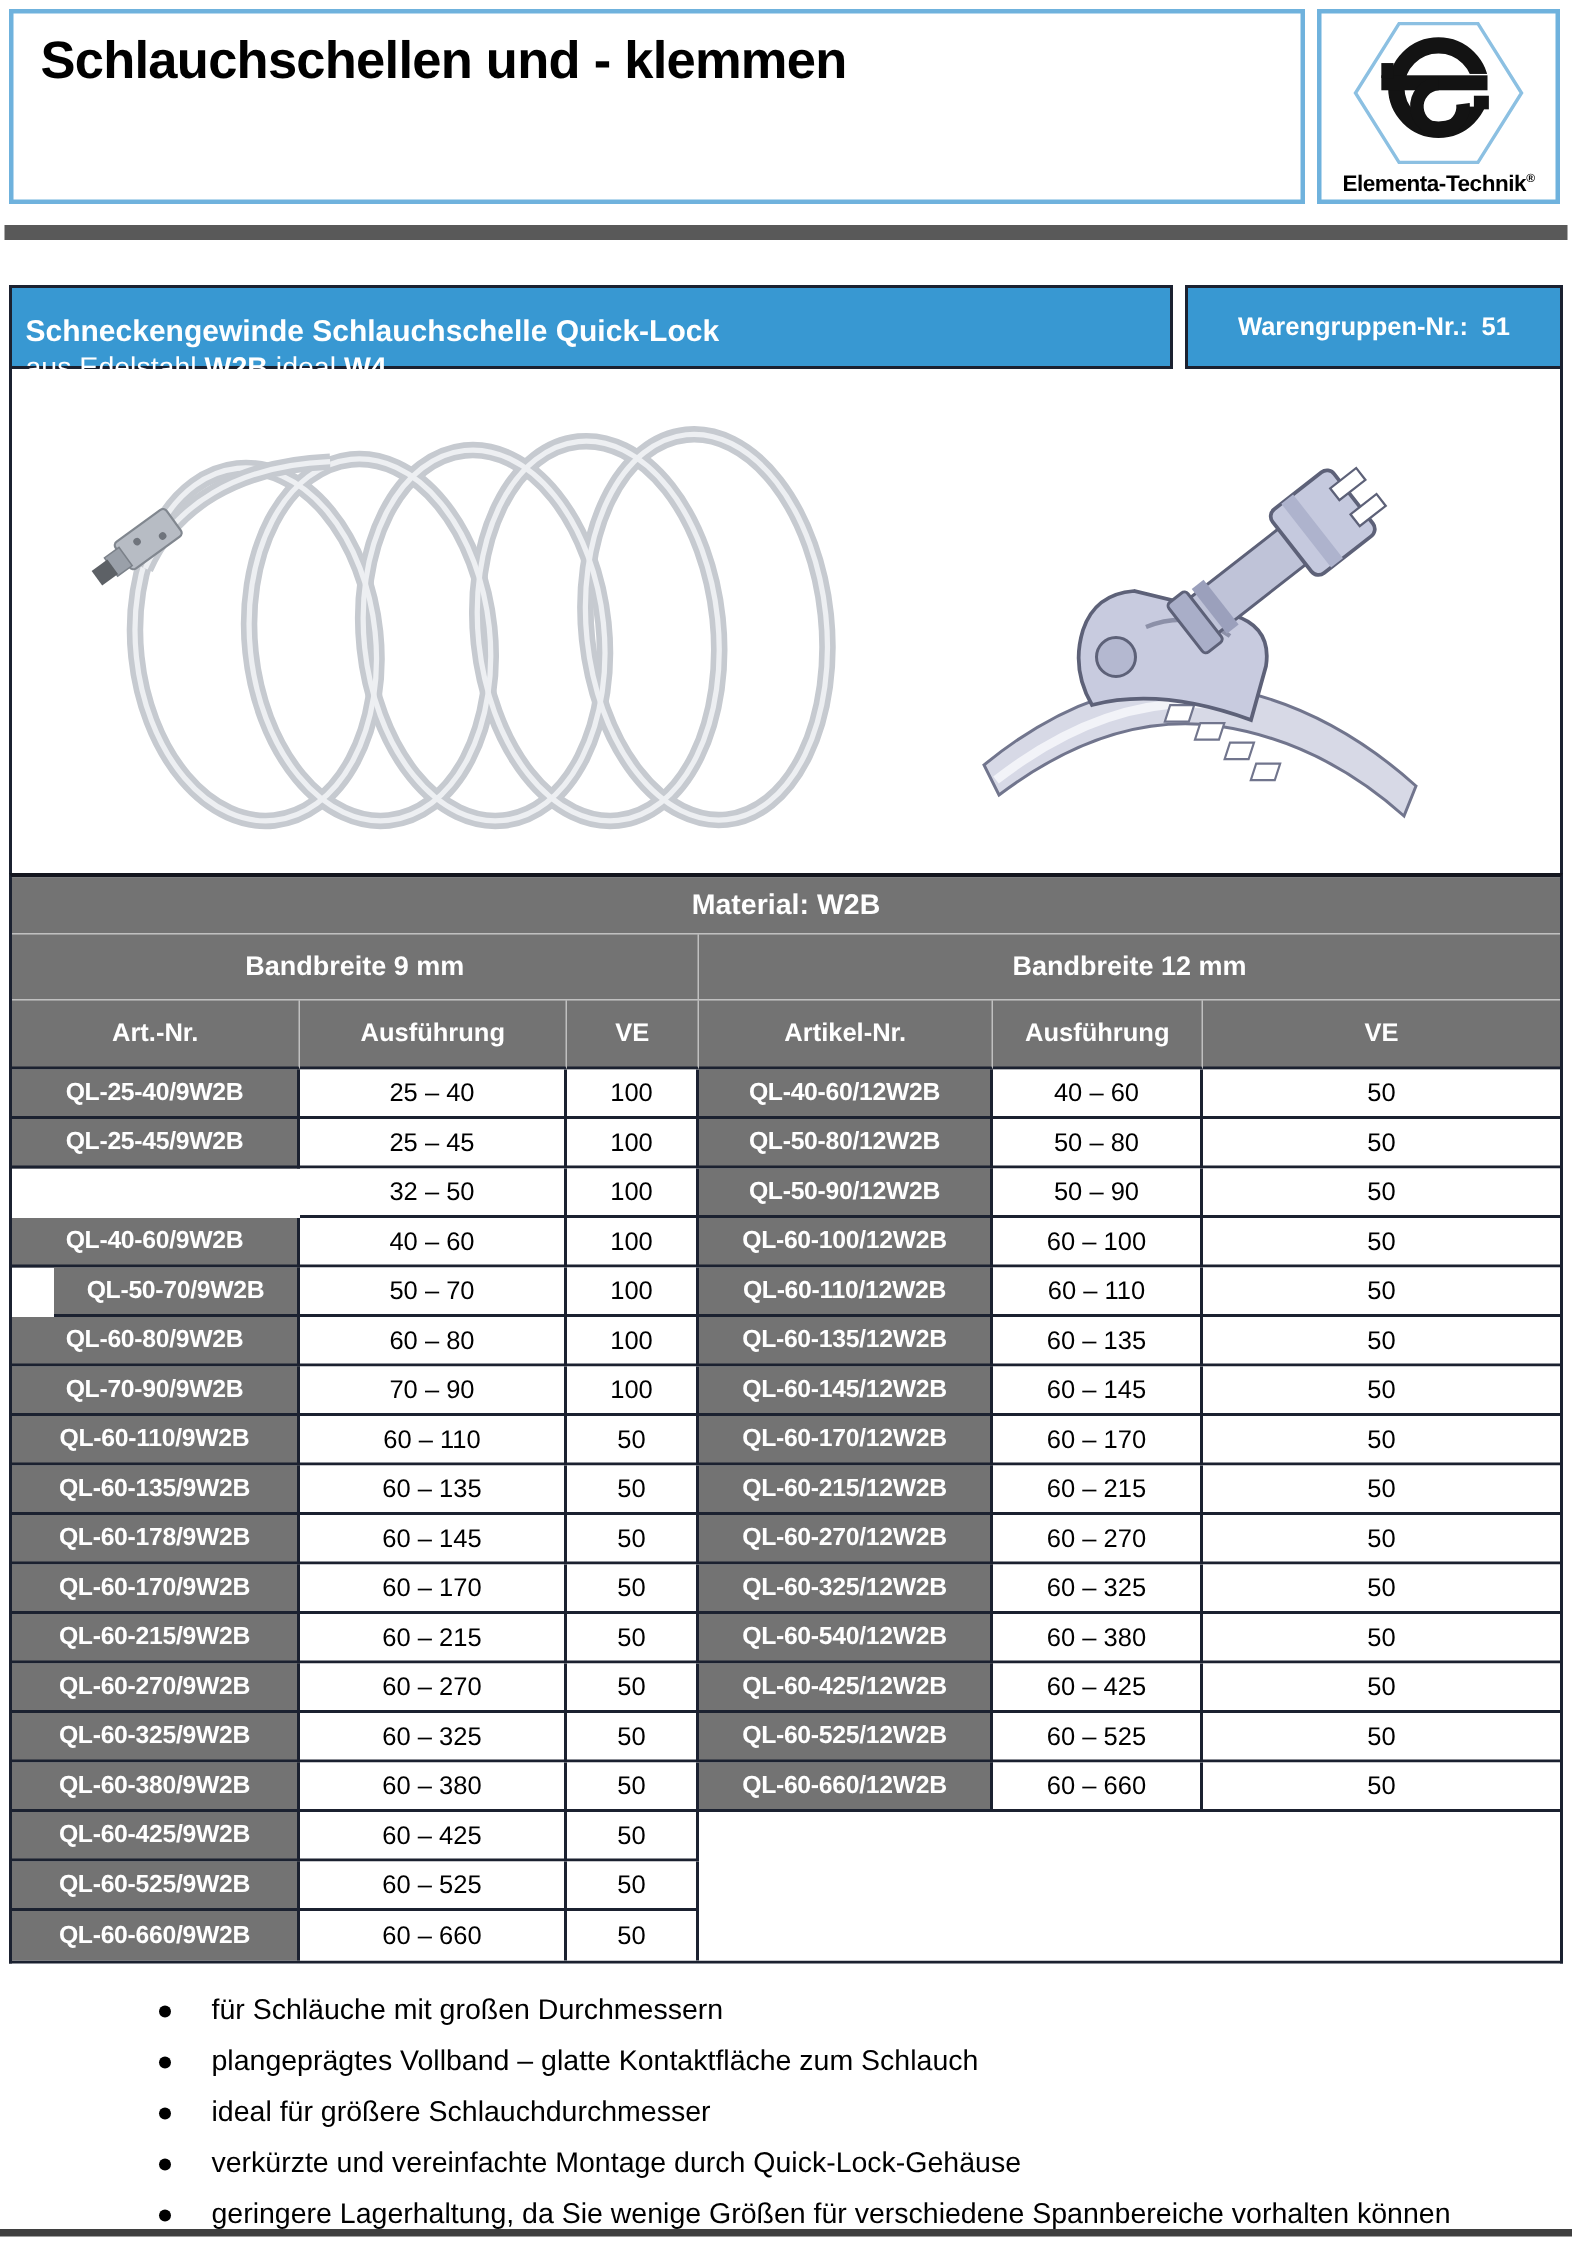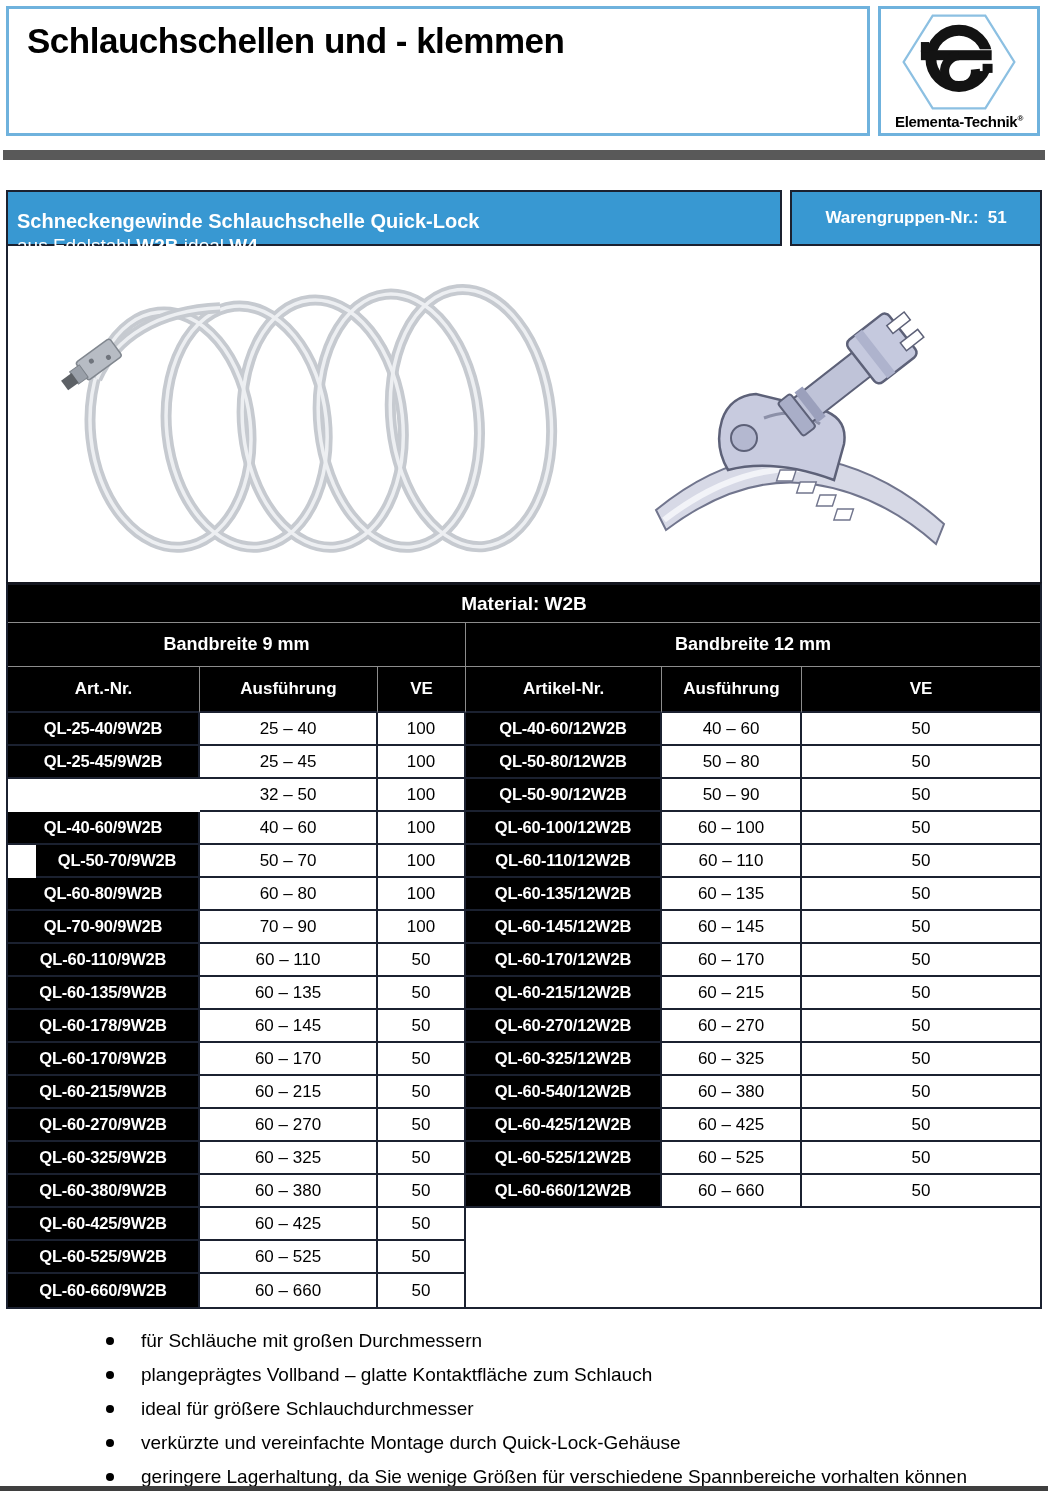--- a/index.html
+++ b/index.html
@@ -33,21 +33,21 @@
   .img-right { position:absolute; left:636px; top:52px; }
 
   
   .ftable { position:absolute; left:6px; top:582px; width:1036px;
     border:2px solid #1b2130; border-top:3px solid #14161f;
     display:grid; grid-template-columns:192px 178px 88px 196px 140px 238px;
     grid-template-rows:38px 44px 46px repeat(18,33px); background:#fff; }
   .c { display:flex; align-items:center; justify-content:center;
     border-right:2px solid #1b2130; border-bottom:2px solid #1b2130; background:#fff;
     font-size:17px; overflow:hidden; white-space:nowrap; }
-  .c.blue { background:#000000; color:#fff; font-weight:bold; }
+  .c.blue { background:#737373; color:#fff; font-weight:bold; }
   .c.softsep { border-right:1px solid rgba(255,255,255,0.55); border-bottom:1px solid rgba(255,255,255,0.55); }
   .c.mat { font-size:19px; }
   .c.grp { font-size:18px; }
   .c.colhead { font-size:17px; }
   .c.artnr { font-size:16.5px; letter-spacing:-0.2px; }
   .c.last { border-right:none; }
   .c.nb { border-bottom:none; }
 
   
   .bullets { position:absolute; left:104px; top:1330px; width:900px; }

